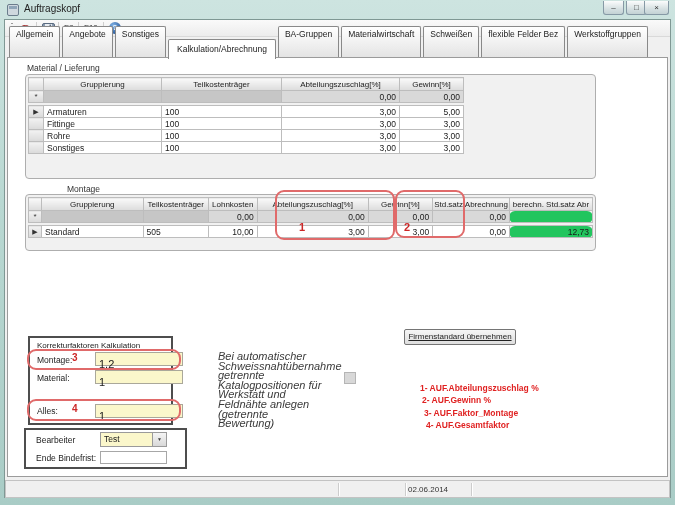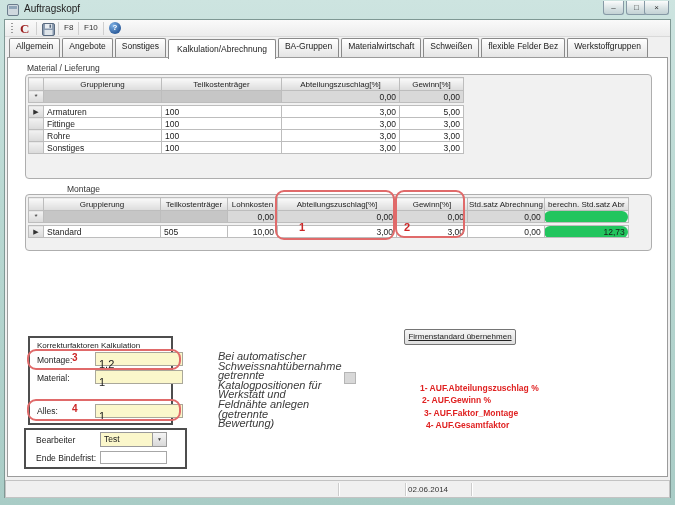--- a/index.html
+++ b/index.html
@@ -30,30 +30,30 @@
   .tb-sep { position:absolute; top:2px; width:1px; height:13px; background:#cfcfcf; }
   .tb-refresh { position:absolute; left:15px; top:1px; font-size:13px; font-weight:bold;
     color:#9c1f1f; font-family:"Liberation Serif", serif; }
   .tb-save { position:absolute; left:37px; top:2px; }
   .tb-f { position:absolute; top:3px; font-size:8px; color:#333; }
   .tb-help { position:absolute; left:104px; top:2px; width:12px; height:12px; border-radius:50%;
     background:radial-gradient(circle at 35% 30%, #7fb3e8, #2f5f9e 70%);
     color:#fff; font-size:8px; font-weight:bold; text-align:center; line-height:12px; }
   
   .tabstrip { position:absolute; left:9px; top:37px; height:21px; display:flex; align-items:flex-end; }
-  .tab { height:20px; line-height:14px; padding:0 6px; margin-right:2px; font-size:8.5px; color:#222;
+  .tab { height:32px; line-height:14px; padding:0 6px; margin-right:2px; font-size:8.5px; color:#222;
     background:linear-gradient(180deg,#ffffff,#e3e3e3); border:1px solid #898989;
     border-bottom:none; border-radius:2px 2px 0 0; white-space:nowrap; }
   .tab.active { height:20px; line-height:18px; padding:0 8px; background:#fff; z-index:3;
     margin-bottom:-1px; position:relative; }
   .tabpage { position:absolute; left:7px; top:57px; width:661px; height:420px;
     background:#ffffff; border:1px solid #9b9b9b; }
   
   .section-label { position:absolute; font-size:8.5px; color:#333; }
-  .grid-panel { position:absolute; width:627px; background:#f1f1f1;
+  .grid-panel { position:absolute; width:571px; background:#f1f1f1;
     border:1px solid #aeaeae; border-radius:4px; }
   table.grid { border-collapse:collapse; table-layout:fixed; margin:2px; }
   table.grid td { border:1px solid #bdbdbd; height:12px; font-size:8.5px; padding:0 3px;
     overflow:hidden; white-space:nowrap; background:#fff; }
   table.grid tr.hdr td { background:linear-gradient(180deg,#fafafa,#dcdcdc);
     text-align:center; height:13px; font-size:8px; color:#222; padding:0 1px; }
   table.grid td.rowhdr { background:linear-gradient(180deg,#f2f2f2,#dadada); text-align:center;
     padding:0; font-size:8px; color:#333; }
   table.grid tr.newrow td.g1 { background:#c6c6c6; }
   table.grid tr.newrow td.g2 { background:#d9d9d9; }

